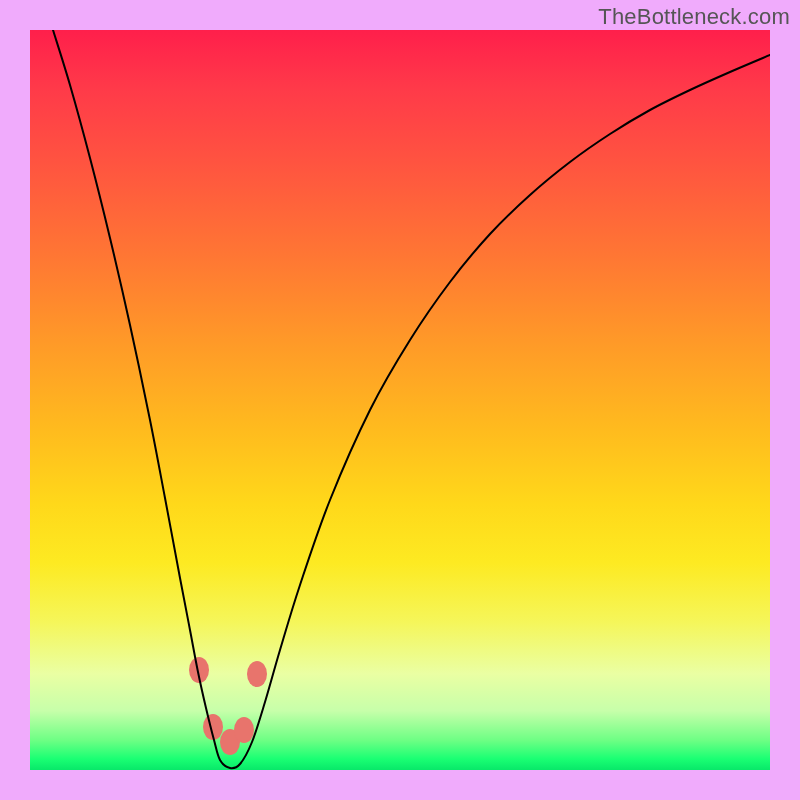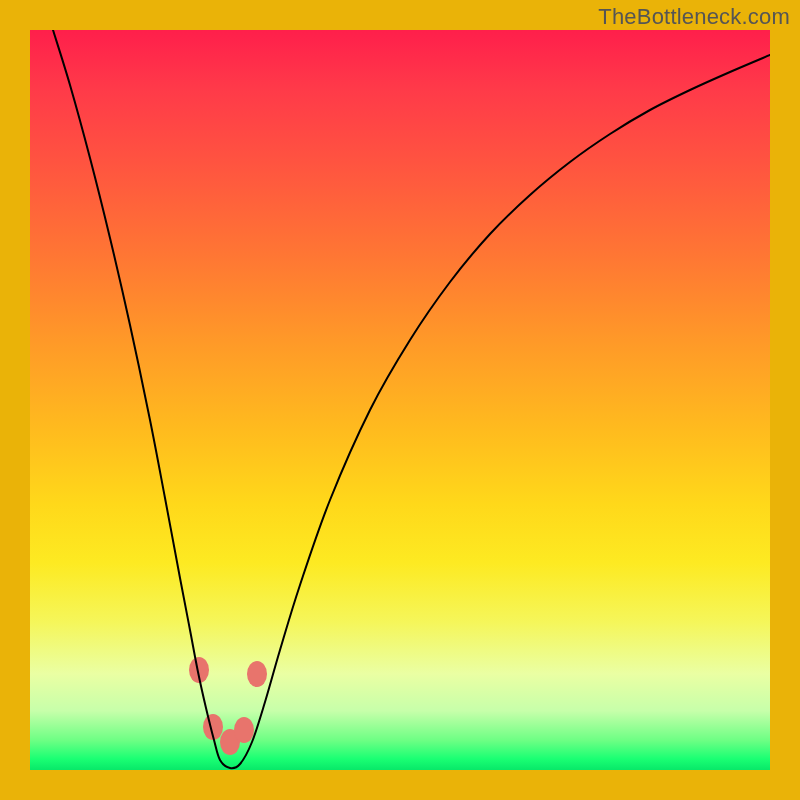--- a/index.html
+++ b/index.html
@@ -8,21 +8,21 @@
     width: 800px;
     height: 800px;
     overflow: hidden;
     background: #000;
     font-family: Arial, Helvetica, sans-serif;
   }
   .frame {
     position: relative;
     width: 800px;
     height: 800px;
-    background: #eab308;
+    background: #f0abfc;
   }
   .watermark {
     position: absolute;
     top: 4px;
     right: 10px;
     color: #555555;
     font-size: 22px;
     font-weight: 500;
     letter-spacing: 0.2px;
     z-index: 10;

